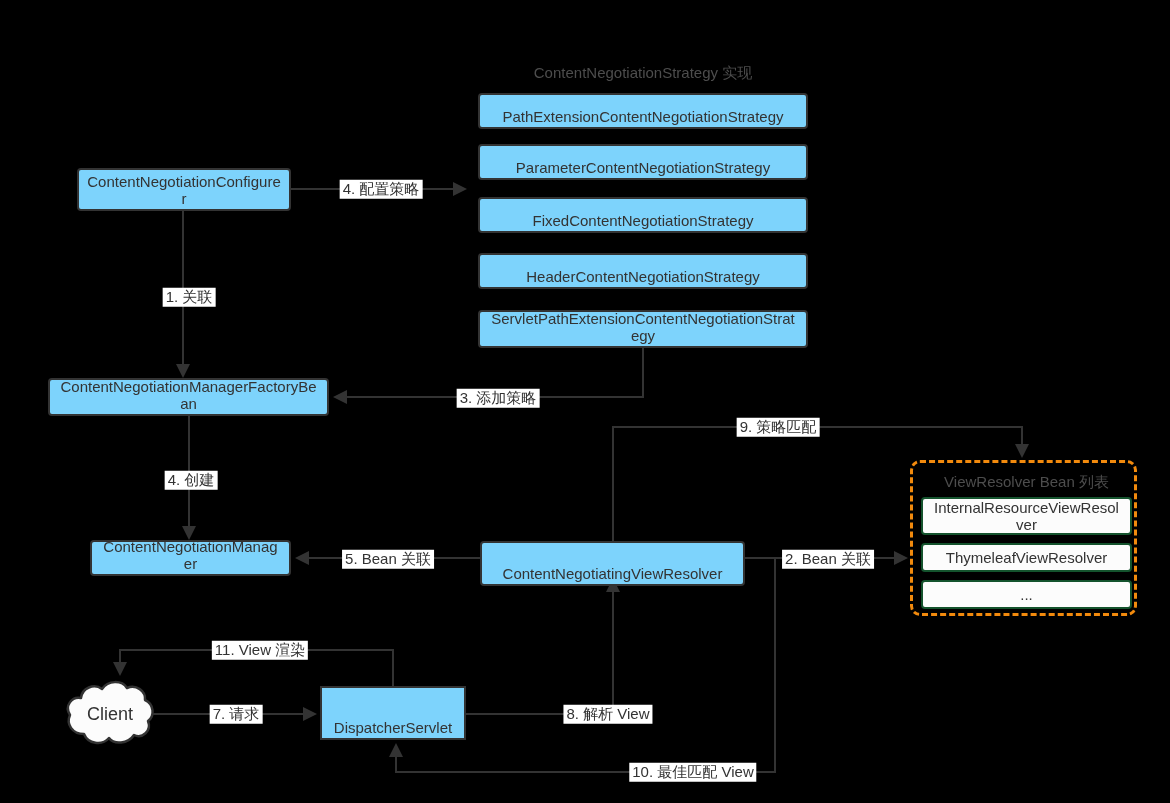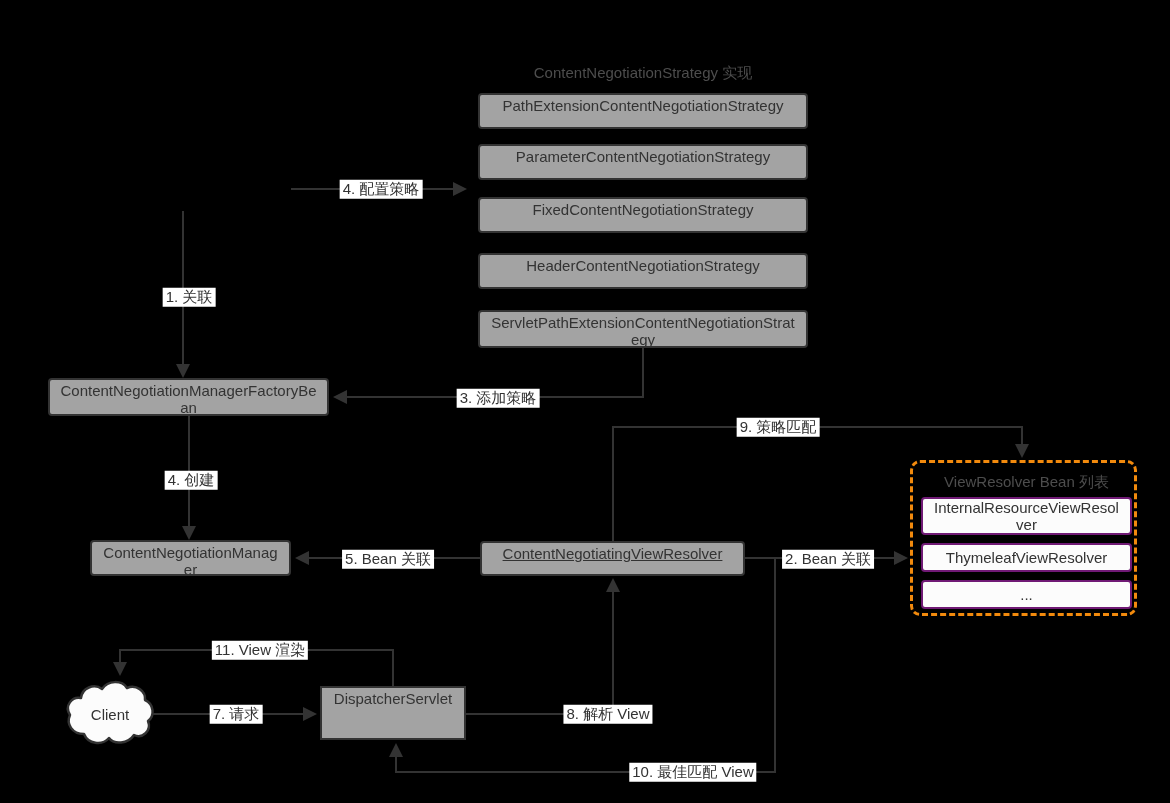--- a/index.html
+++ b/index.html
@@ -3,49 +3,49 @@
 <meta charset="utf-8">
 <style>
   html,body{margin:0;padding:0;background:#000;}
   #canvas{
     position:relative;width:1170px;height:803px;background:#000;overflow:hidden;
     font-family:"Liberation Sans","DejaVu Sans",sans-serif;
   }
   #edges{position:absolute;left:0;top:0;z-index:1;}
   .node{
     position:absolute;z-index:2;box-sizing:border-box;
-    background:#a3a3a3;border:2px solid #333333;border-radius:4px;
+    background:#7dd3fc;border:2px solid #333333;border-radius:4px;
     color:#333333;font-size:15px;line-height:1.15;
-    display:flex;align-items:flex-start;justify-content:center;text-align:center;
+    display:flex;align-items:flex-end;justify-content:center;text-align:center;
     padding:2px 8px;word-break:break-all;
   }
   .node.square{border-radius:0;}
   .cluster-title{
     position:absolute;z-index:2;color:#4d4d4d;font-size:15px;text-align:center;
   }
   .edge-label{
     position:absolute;z-index:3;transform:translate(-50%,-50%);
     background:#ffffff;color:#333333;font-size:15px;line-height:1.1;
     padding:1px 3px;white-space:nowrap;
   }
   #resolver-container{
     position:absolute;z-index:2;box-sizing:border-box;
     border:3px dashed #f28a0d;border-radius:10px;background:transparent;
   }
   #resolver-container .inner-node{
-    position:absolute;box-sizing:border-box;background:#fcfcfc;border:2px solid #701a75;
+    position:absolute;box-sizing:border-box;background:#fcfcfc;border:2px solid #14532d;
     border-radius:4px;color:#333333;font-size:15px;line-height:1.15;
     display:flex;align-items:center;justify-content:center;text-align:center;
     padding:1px 8px;word-break:break-all;
   }
   #client-cloud{position:absolute;z-index:2;}
   #client-cloud .cloud-label{
     position:absolute;left:0;top:0;width:100%;height:100%;
     display:flex;align-items:center;justify-content:center;
-    color:#333333;font-size:15px;
+    color:#333333;font-size:18px;
   }
 </style>
 </head>
 <body>
 
 <div id="canvas">
 
   <svg id="edges" width="1170" height="803" viewBox="0 0 1170 803">
     <g stroke="#333333" stroke-width="2" fill="none">
       <path d="M183 211 L183 364"></path>
@@ -86,28 +86,31 @@
   <div class="node" style="left:478px;top:197px;width:330px;height:36px;">
     <span>FixedContentNegotiationStrategy</span>
   </div>
   <div class="node" style="left:478px;top:253px;width:330px;height:36px;">
     <span>HeaderContentNegotiationStrategy</span>
   </div>
   <div class="node" style="left:478px;top:310px;width:330px;height:38px;">
     <span>ServletPathExtensionContentNegotiationStrategy</span>
   </div>
 
+  <div class="node" style="left:77px;top:168px;width:214px;height:43px;">
+    <span>ContentNegotiationConfigurer</span>
+  </div>
   <div class="node" style="left:90px;top:540px;width:201px;height:36px;">
     <span>ContentNegotiationManager</span>
   </div>
   <div class="node" style="left:48px;top:378px;width:281px;height:38px;">
     <span>ContentNegotiationManagerFactoryBean</span>
   </div>
 
-  <div class="node" style="left:480px;top:541px;width:265px;height:35px;text-decoration:underline;">
+  <div class="node" style="left:480px;top:541px;width:265px;height:45px;">
     <span>ContentNegotiatingViewResolver</span>
   </div>
   <div class="node square" style="left:320px;top:686px;width:146px;height:54px;">
     <span>DispatcherServlet</span>
   </div>
 
   <div id="client-cloud" style="left:64px;top:676px;width:92px;height:76px;">
     <svg width="92" height="76" viewBox="0 0 92 76">
       <path d="M 20 58
                C 8 58 2 48 6 39

